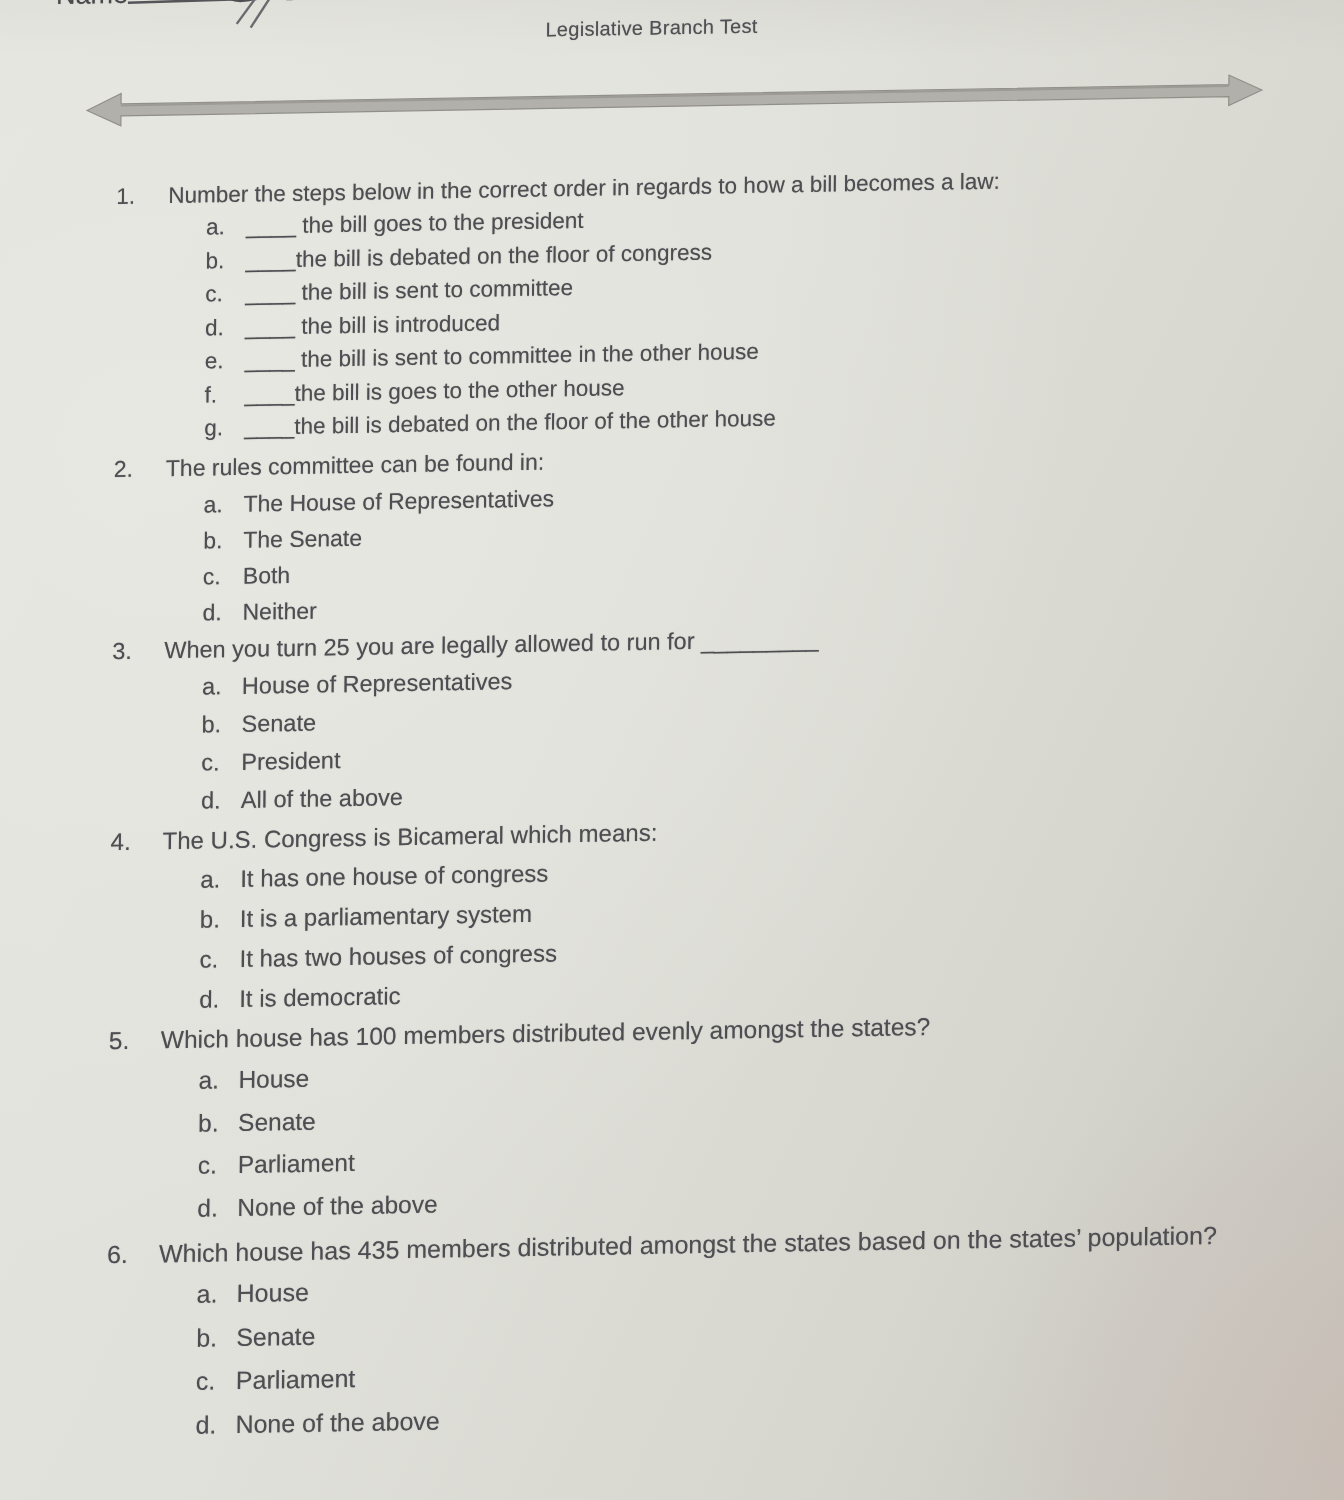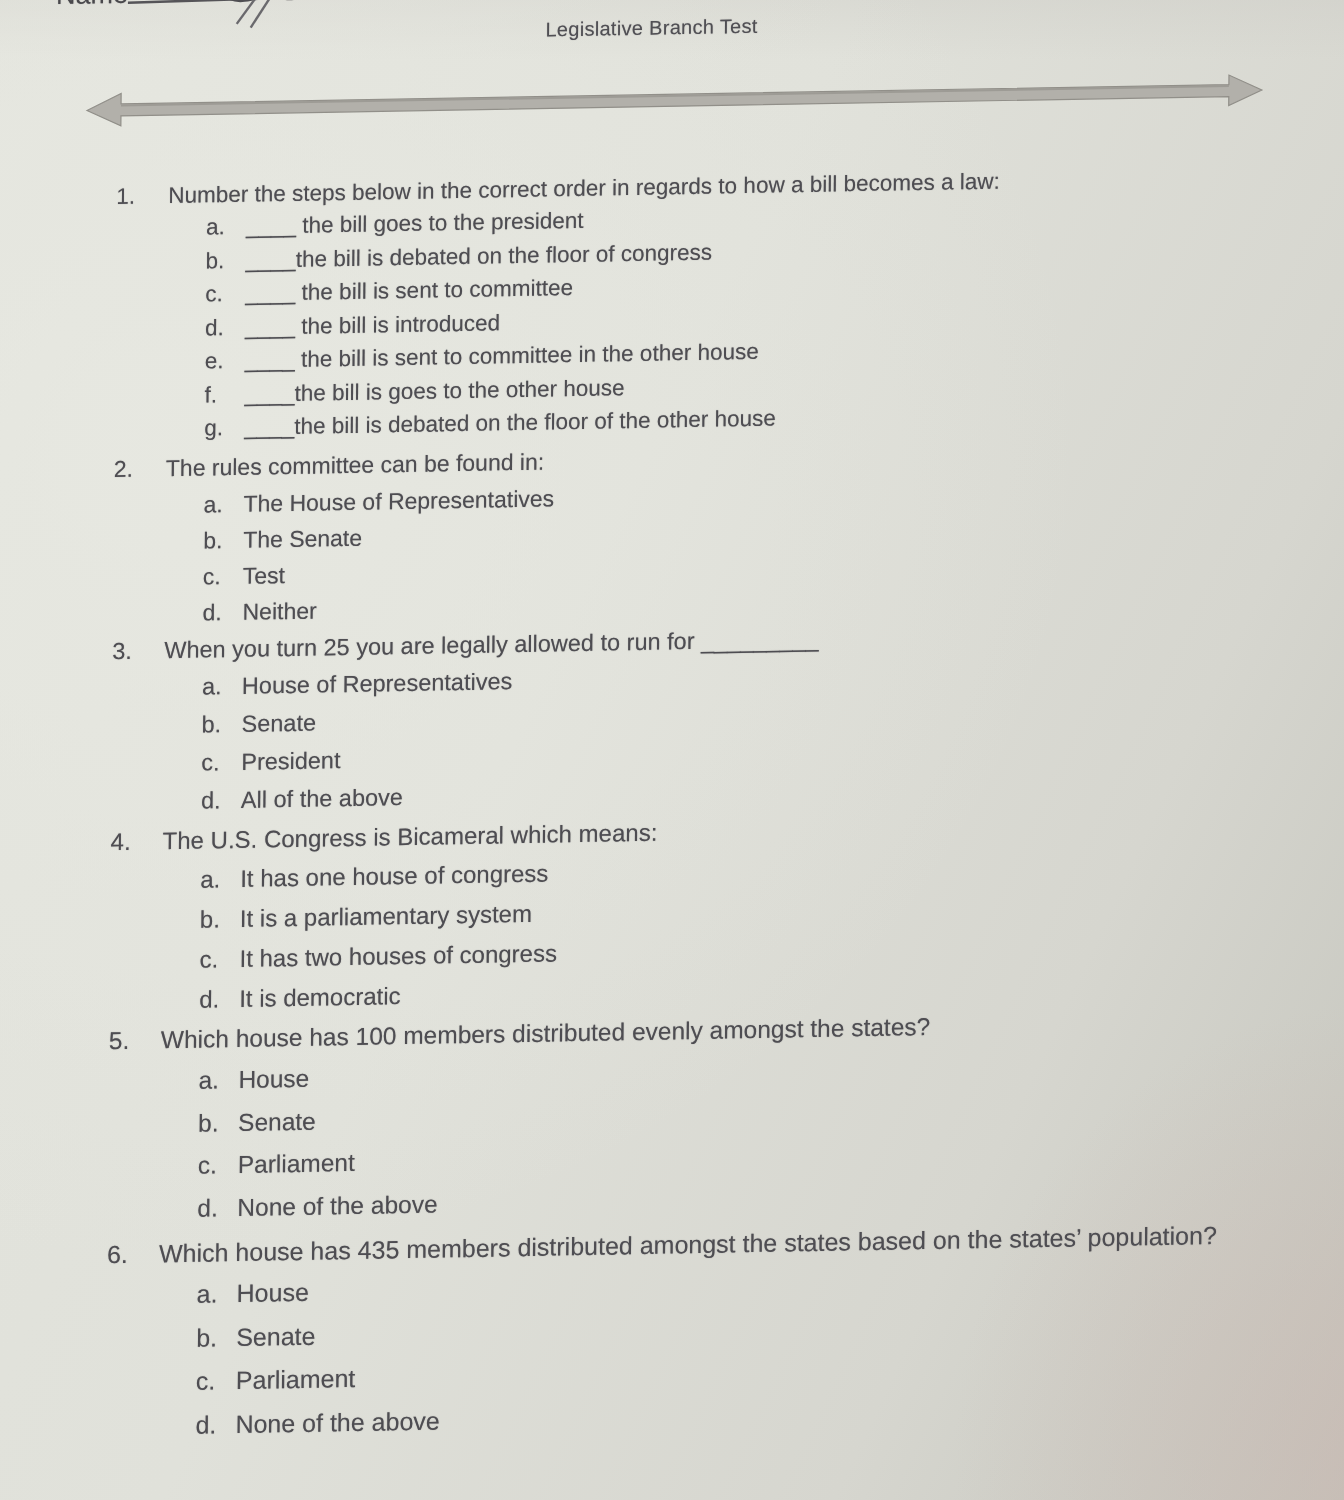--- a/index.html
+++ b/index.html
@@ -148,21 +148,21 @@
         <div class="option">
           <span class="oletter">a.</span>
           <span class="otext">The House of Representatives</span>
         </div>
         <div class="option">
           <span class="oletter">b.</span>
           <span class="otext">The Senate</span>
         </div>
         <div class="option">
           <span class="oletter">c.</span>
-          <span class="otext">Test</span>
+          <span class="otext">Both</span>
         </div>
         <div class="option">
           <span class="oletter">d.</span>
           <span class="otext">Neither</span>
         </div>
       </section>
       <section class="question q3">
         <div class="qheader">
           <span class="qnum">3.</span>
           <span class="qtext">When you turn 25 you are legally allowed to run for _________</span>

